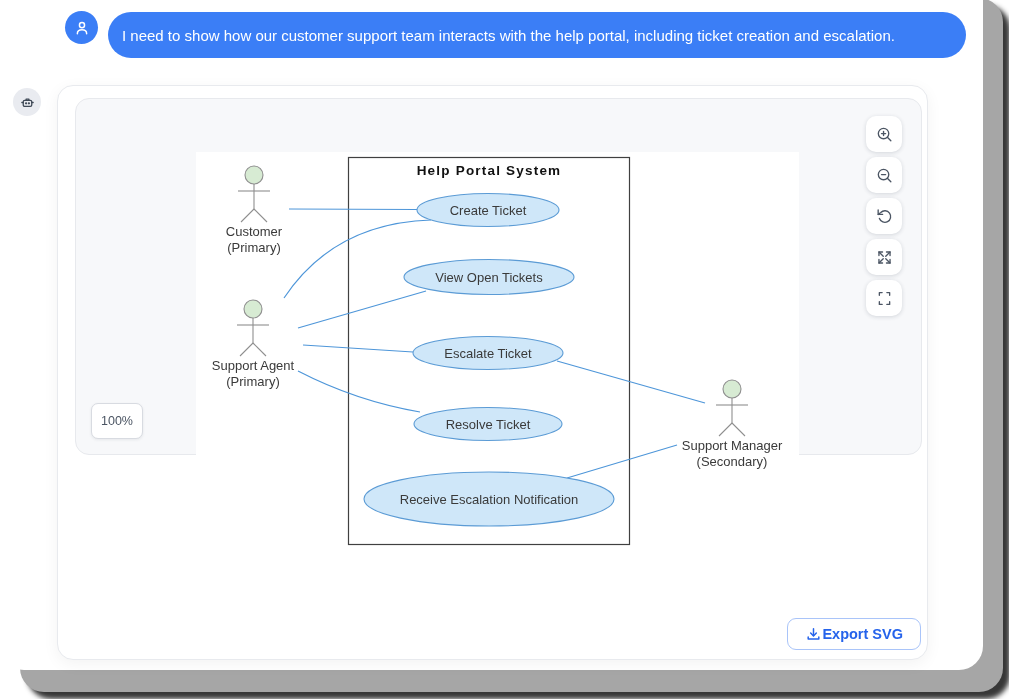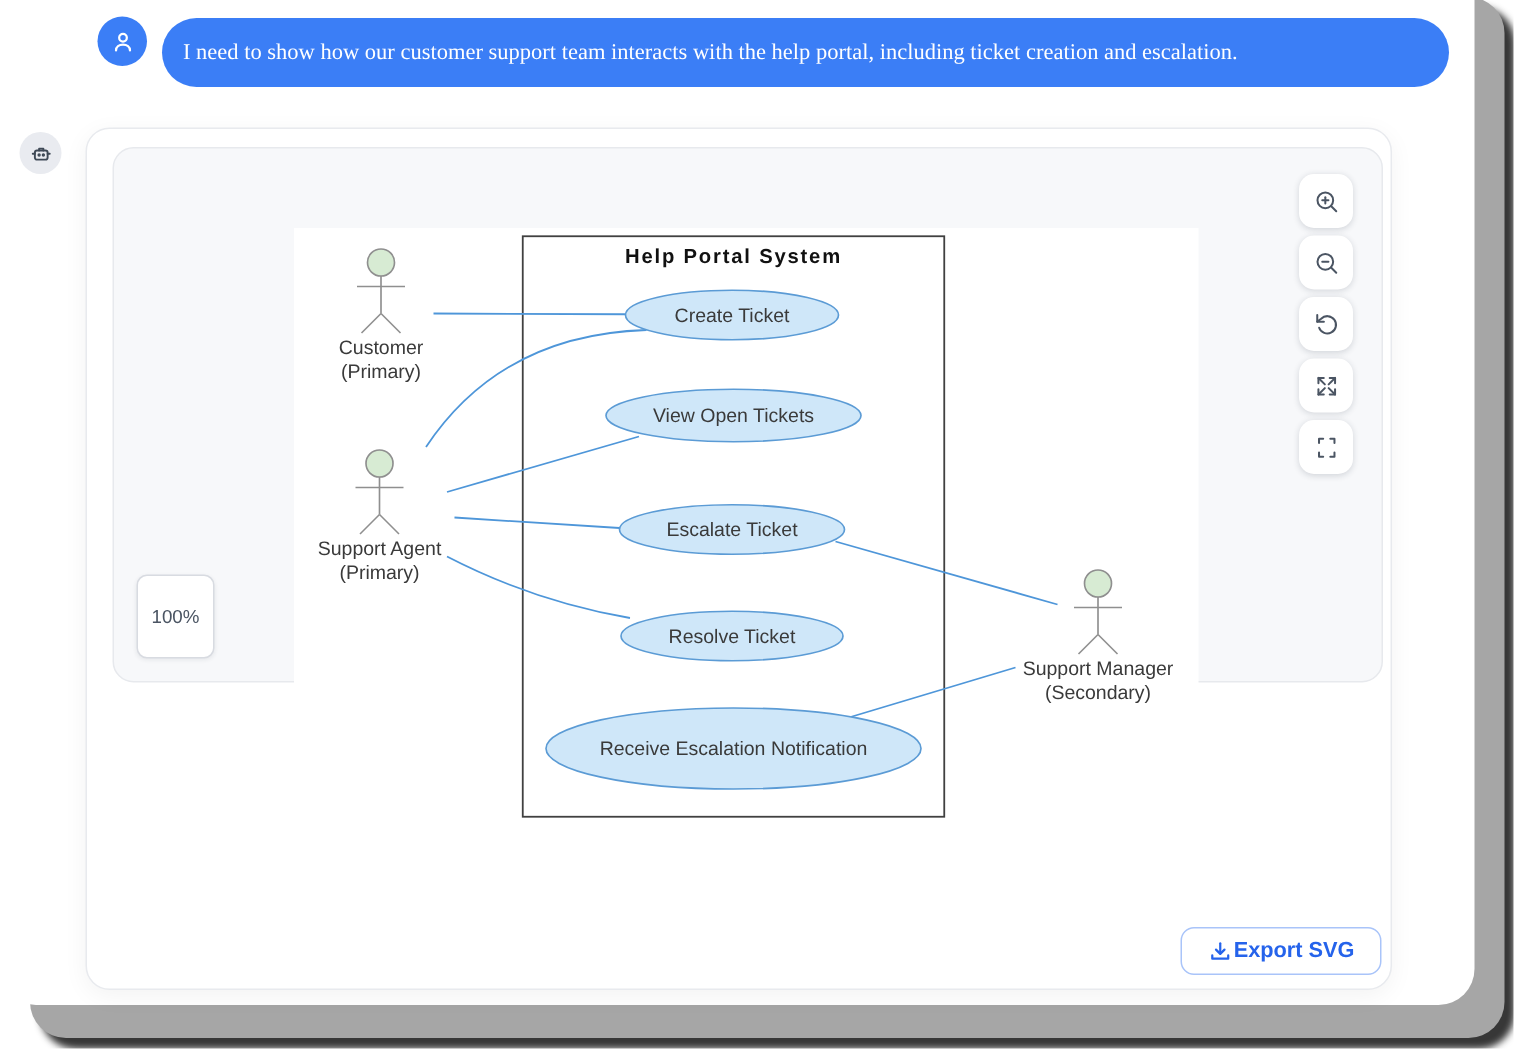--- a/index.html
+++ b/index.html
@@ -17,21 +17,21 @@
   
   .chat-row { position:absolute; left:0; top:24px; width:983px; }
   .user-avatar {
     position:absolute; left:65px; top:11px; width:33px; height:33px;
     border-radius:50%; background:#3b7ef6; display:flex; align-items:center; justify-content:center;
   }
   .bubble {
     position:absolute; left:108px; top:12px; width:858px; height:46px;
     background:#3b7ef6; border-radius:23px; color:#ffffff;
     display:flex; align-items:center; padding:0 14px;
-    font-size:15px; white-space:nowrap; overflow:hidden;font-family:Liberation Serif, serif;
+    font-size:15px; white-space:nowrap; overflow:hidden;
   }
   .bot-avatar {
     position:absolute; left:13px; top:112px; width:28px; height:28px;
     border-radius:50%; background:#e9ebf0; display:flex; align-items:center; justify-content:center;
   }
   
   .chat-card {
     position:absolute; left:57px; top:109px; width:871px; height:575px;
     background:#ffffff; border:1px solid #e8eaee; border-radius:16px;
     box-shadow:0 4px 16px rgba(0,0,0,0.05);
@@ -49,21 +49,21 @@
   .zoom-controls {
     position:absolute; right:19px; top:17px; display:flex; flex-direction:column; gap:5px;
   }
   .ctrl-btn {
     width:36px; height:36px; border-radius:10px; background:#ffffff; border:none;
     box-shadow:0 1px 4px rgba(25,35,55,0.16); display:flex; align-items:center; justify-content:center;
     cursor:pointer; color:#4b5563;
   }
   .zoom-badge {
     position:absolute; left:15px; bottom:15px; background:#ffffff;
-    border:1px solid #d8dbe1; border-radius:7px; padding:20px 9px;
+    border:1px solid #d8dbe1; border-radius:7px; padding:10px 9px;
     font-size:12.5px; color:#4b5563; box-shadow:0 1px 3px rgba(25,35,55,0.08);
   }
   .action-row {
     position:absolute; right:6px; top:532px; display:flex; gap:10px;
   }
   .action-btn {
     display:flex; align-items:center; gap:0; height:32px; padding:0 17px;
     background:#ffffff; border:1px solid #a9c4f9; border-radius:9px;
     color:#2563eb; font-size:14.5px; font-weight:bold; cursor:pointer;
     font-family:"Liberation Sans", sans-serif;

